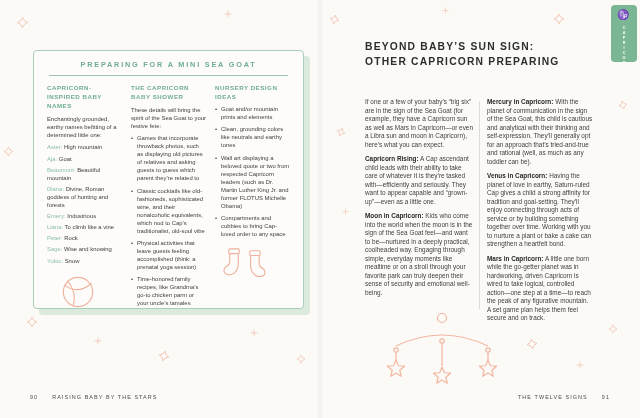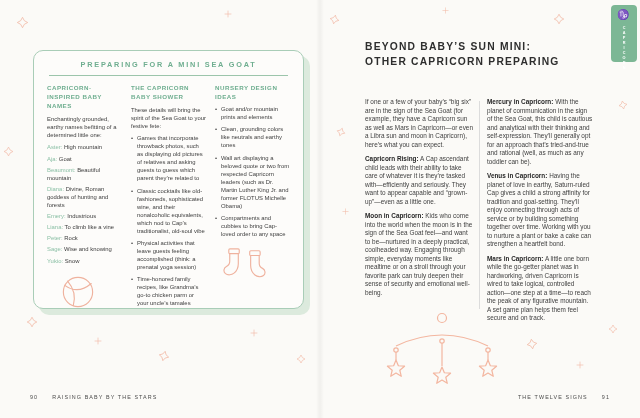--- a/index.html
+++ b/index.html
@@ -12,21 +12,21 @@
   }
   .seam {
     position:absolute; left:316px; top:0; width:8px; height:418px;
     background:linear-gradient(90deg, rgba(0,0,0,0), rgba(0,0,0,0.045), rgba(0,0,0,0));
   }
 
   
   .prep-box {
     position:absolute; left:33px; top:50px; width:271px; height:259px;
     background:#fdfcfa;
-    border:1.5px solid #a9cdb7; border-radius:10px;
+    border:1.5px solid #a9cdb7; border-radius:4px;
     box-shadow:6px 6px 0 #dceadd;
     padding:9px 13px 8px;
   }
   .box-title {
     text-align:center; color:#6fae90; font-weight:bold;
     font-size:7.3px; letter-spacing:1.8px;
   }
   .box-rule { border-top:1px solid #9cc5ab; margin:6px 2px 8px; }
   .box-cols { display:flex; gap:9px; }
   .bcol { flex:1; min-width:0; }
@@ -202,21 +202,21 @@
     <span>90</span><span class="gap"></span><span>RAISING BABY BY THE STARS</span>
   </div>
 
   <div class="tab">
     <div class="tab-glyph">♑</div>
     <div class="tab-divider"></div>
     <div class="tab-label">CAPRICORN</div>
   </div>
 
   <div class="art-title">
-    <span class="tl">BEYOND BABY’S SUN MINI:</span>
+    <span class="tl">BEYOND BABY’S SUN SIGN:</span>
     <span class="tl">OTHER CAPRICORN PREPARING</span>
   </div>
 
   <div class="col col-a">
     <p>If one or a few of your baby’s “big six” are in the sign of the Sea Goat (for example, they have a Capricorn sun as well as Mars in Capricorn—or even a Libra sun and moon in Capricorn), here’s what you can expect.</p>
     <p><strong>Capricorn Rising:</strong> <span>A Cap ascendant child leads with their ability to take care of whatever it is they’re tasked with—efficiently and seriously. They want to appear capable and “grown-up”—even as a little one.</span></p>
     <p><strong>Moon in Capricorn:</strong> <span>Kids who come into the world when the moon is in the sign of the Sea Goat feel—and want to be—nurtured in a deeply practical, coolheaded way. Engaging through simple, everyday moments like mealtime or on a stroll through your favorite park can truly deepen their sense of security and emotional well-being.</span></p>
   </div>
 
   <div class="vdivider"></div>

